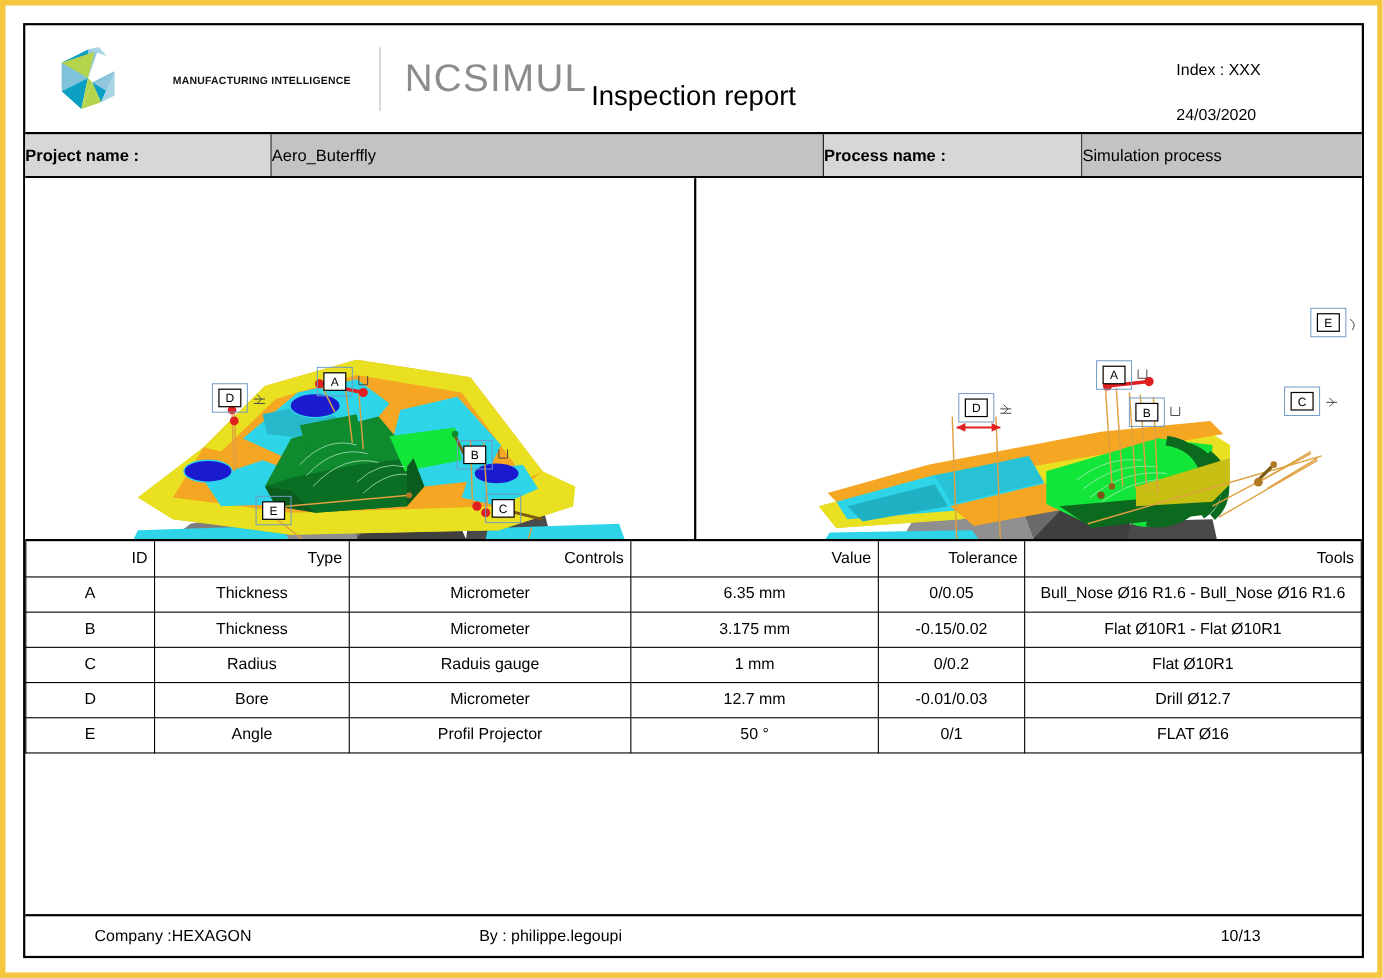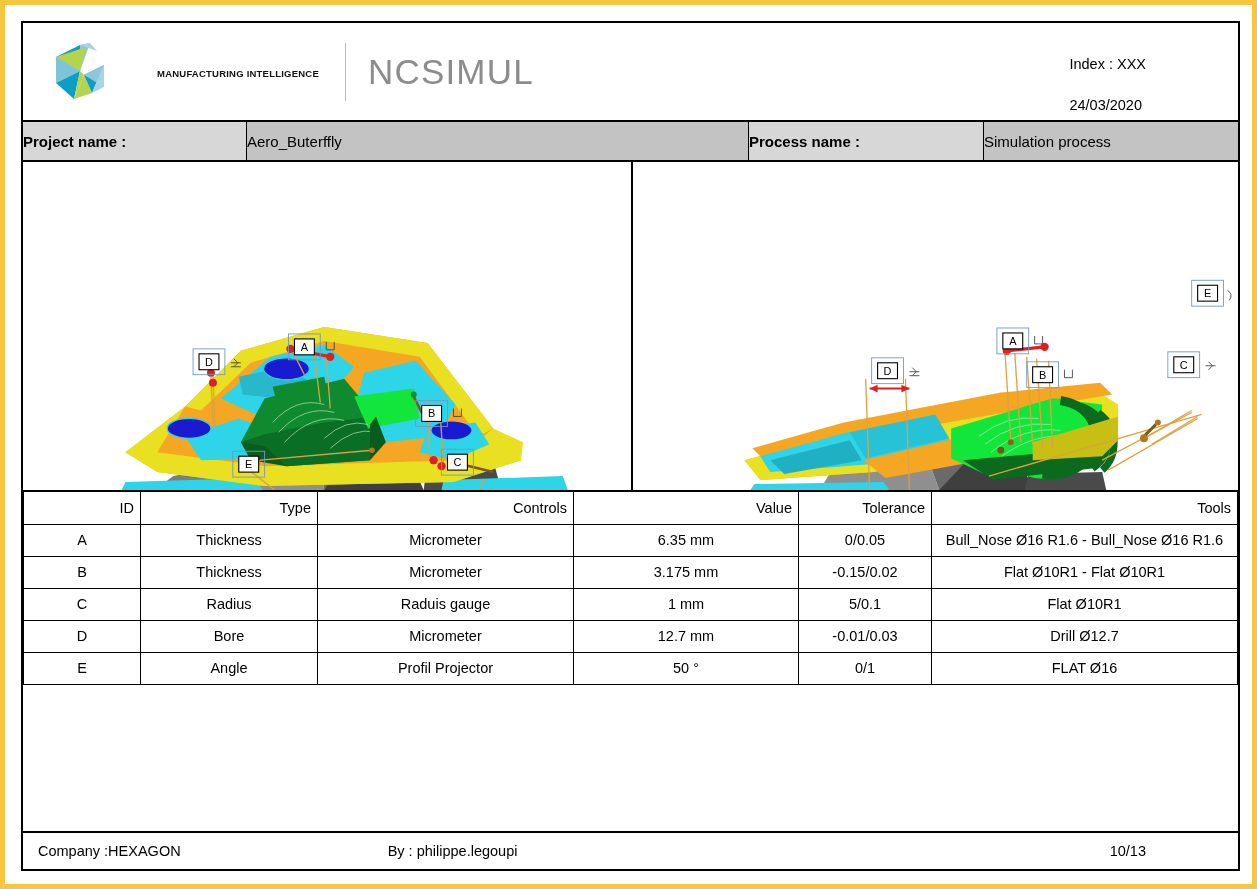--- a/index.html
+++ b/index.html
@@ -133,20 +133,21 @@
   td.v-tol    { font-weight: bold; text-align: left; padding-left: 9px; }
 
   
   .footer {
     height: 38px;
     border-top: 2px solid #000;
     display: flex; align-items: center;
     position: relative;
     flex: 0 0 auto;
     font-size: 14.5px;
+    padding-left: 48px;
   }
   .ft-company { margin-left: 15px; }
   .ft-by { margin-left: 207px; }
   .ft-page { position: absolute; right: 92px; text-align: center; }
 </style>
 </head>
 <body>
 
 <div id="page" style="border-color: rgb(247, 198, 63);">
   <div id="sheet">
@@ -168,20 +169,21 @@
           <polygon points="42,52 54,46 54,24" fill="#a9d4e4"></polygon>
         </svg>
         <div class="logo-words">
           <div class="hx-tag">MANUFACTURING INTELLIGENCE</div>
         </div>
       </div>
 
       <div class="logo-divider"></div>
       <div class="ncsimul">NCSIMUL</div>
 
+      <div class="report-title">Inspection report</div>
 
       <div class="header-meta">
         <div class="idx">Index : XXX</div>
         <div>24/03/2020</div>
       </div>
     </div>
 
     <div class="names-bar">
       <div class="cell nb-label nb-proj-label">Project name :</div>
       <div class="cell nb-value nb-proj-value">Aero_Buterffly</div>
@@ -451,21 +453,21 @@
             <td>Micrometer</td>
             <td class="v-value">3.175 mm</td>
             <td class="v-tol">-0.15/0.02</td>
             <td>Flat Ø10R1 - Flat Ø10R1</td>
           </tr>
           <tr>
             <td>C</td>
             <td>Radius</td>
             <td>Raduis gauge</td>
             <td class="v-value">1 mm</td>
-            <td class="v-tol">5/0.1</td>
+            <td class="v-tol">0/0.2</td>
             <td>Flat Ø10R1</td>
           </tr>
           <tr>
             <td>D</td>
             <td>Bore</td>
             <td>Micrometer</td>
             <td class="v-value">12.7 mm</td>
             <td class="v-tol">-0.01/0.03</td>
             <td>Drill Ø12.7</td>
           </tr>

